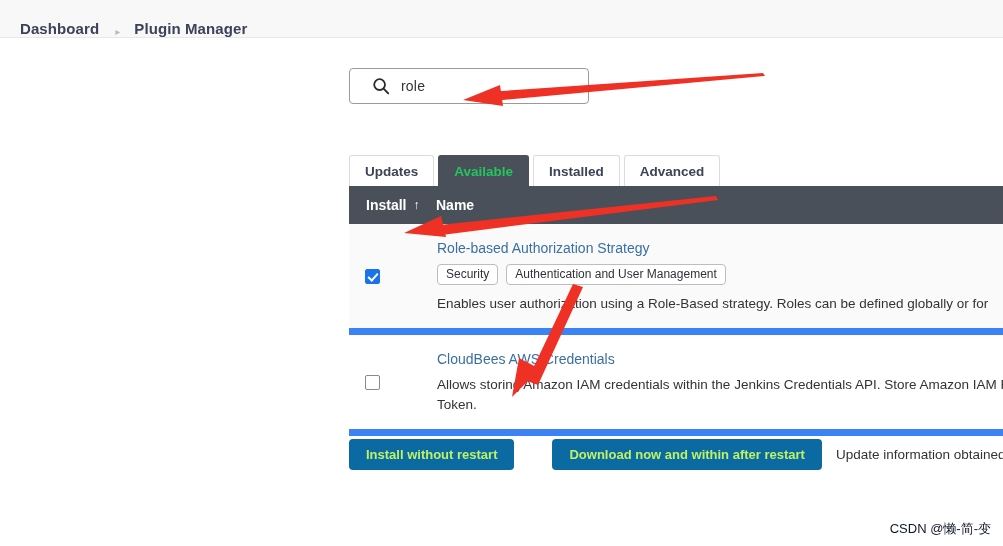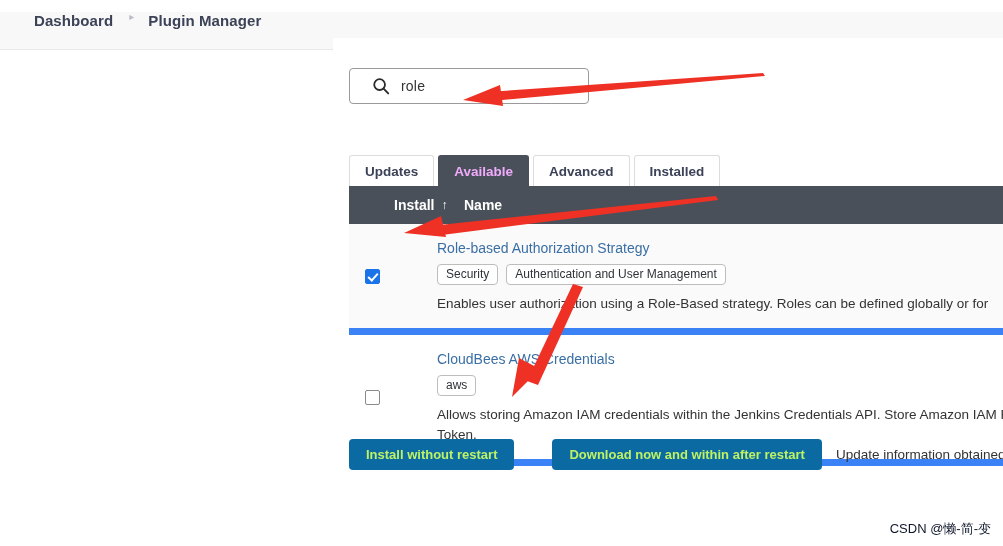--- a/index.html
+++ b/index.html
@@ -19,23 +19,22 @@
   }
 
   
   .breadcrumb-bar {
     position: absolute;
     top: 0; left: 0;
     width: 1003px; height: 38px;
     background: #f8f8f8;
     border-bottom: 1px solid #e8e8e8;
     display: flex;
-    align-items: flex-start;
-    padding-left: 34px;
-    margin-top: 12px;
+    align-items: flex-end;
+    padding-left: 20px;
   }
   .crumb {
     font-size: 15px;
     font-weight: bold;
     color: #3c4257;
     letter-spacing: .1px;
   }
   .crumb-sep {
     margin: 0 14px 0 16px;
     color: #b9bcc4;
@@ -119,38 +118,38 @@
     color: #3c4257;
     background: #ffffff;
     border: 1px solid #dcdcdc;
     border-bottom: none;
     border-radius: 3px 3px 0 0;
     cursor: pointer;
     white-space: nowrap;
   }
   .tab.active {
     background: #4a5059;
-    color: #f0abfc;
+    color: #22c55e;
     border-color: #4a5059;
   }
 
   
   .table-head {
     position: absolute;
     top: 148px; left: 16px;
     width: 654px; height: 38px;
     background: #4a5059;
     display: flex;
     align-items: center;
     color: #ffffff;
     font-size: 14px;
     font-weight: bold;
     z-index: 2;
   }
-  .th-install { width: 72px; padding-left: 17px; display: flex; align-items: center; gap: 7px; margin-left: 28px;}
+  .th-install { width: 72px; padding-left: 17px; display: flex; align-items: center; gap: 7px;}
   .th-arrow { font-size: 12px; font-weight: normal; }
   .th-name { padding-left: 15px; }
 
   .rows {
     position: absolute;
     top: 186px; left: 16px;
     width: 654px;
   }
   .prow {
     display: flex;
@@ -285,22 +284,22 @@
           <circle cx="7.6" cy="7.6" r="5.4" fill="none" stroke="#2b2b2b" stroke-width="1.8"></circle>
           <line x1="11.6" y1="11.6" x2="16.2" y2="16.4" stroke="#2b2b2b" stroke-width="1.9" stroke-linecap="round"></line>
         </svg>
       </span>
       <span class="search-val">role</span>
     </div>
 
     <div class="tabs">
       <div class="tab">Updates</div>
       <div class="tab active">Available</div>
+      <div class="tab">Installed</div>
       <div class="tab">Advanced</div>
-      <div class="tab">Installed</div>
     </div>
 
     <div class="table-head">
       <div class="th-install">
         <span>Install</span>
         <span class="th-arrow">↑</span>
       </div>
       <div class="th-name">Name</div>
     </div>
 
@@ -319,23 +318,20 @@
           <div class="plugin-desc">Enables user authorization using a Role-Based strategy. Roles can be defined globally or for</div>
         </div>
       </div>
 
       <div class="prow">
         <div class="cell-check">
           <div class="cb"></div>
         </div>
         <div class="cell-name">
           <div class="plugin-title">CloudBees AWS Credentials</div>
-          <div class="labels">
-            <span class="lbl">aws</span>
-          </div>
           <div class="plugin-desc">Allows storing Amazon IAM credentials within the Jenkins Credentials API. Store Amazon IAM Roles and IAM MFA Token.</div>
         </div>
       </div>
 
     </div>
 
     <div class="actions">
       <button class="btn">Install without restart</button>
       <span class="btn-gap"></span>
       <button class="btn">Download now and within after restart</button>

